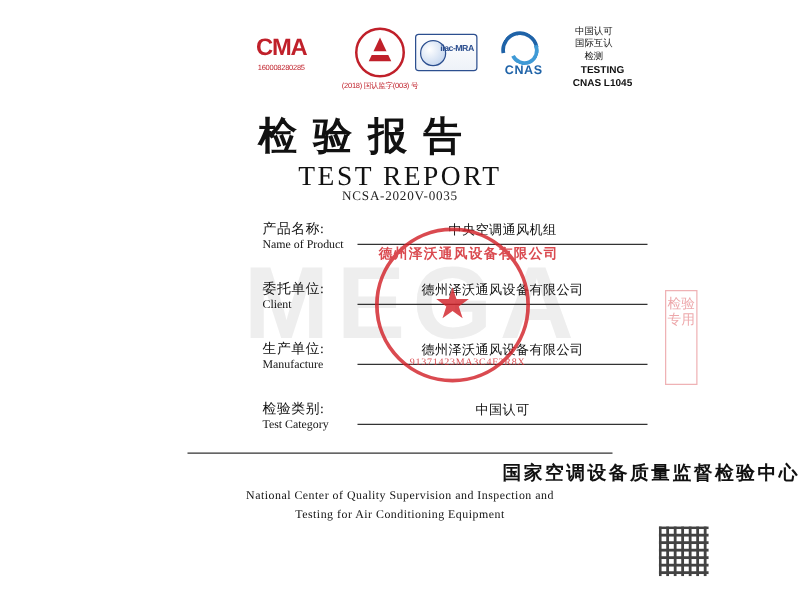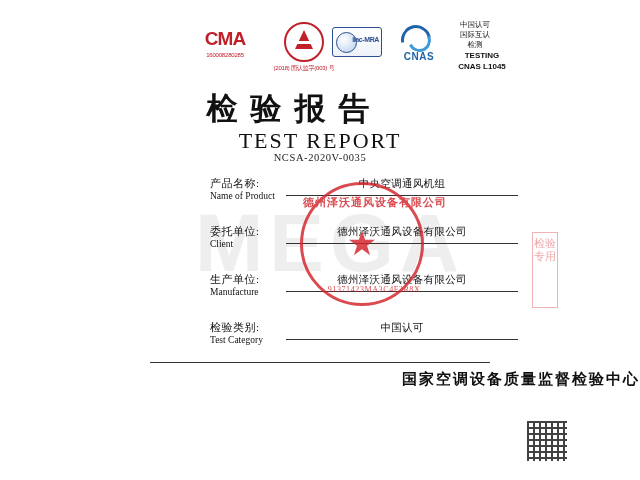--- a/index.html
+++ b/index.html
@@ -446,17 +446,19 @@
     <div class="seal-top">德州泽沃通风设备有限公司</div>
     <div class="star">★</div>
     <div class="seal-bottom">91371423MA3C4F2R8X</div>
   </div>
 
   <div id="side-stamp">检验专用</div>
 
   <div id="footer-divider"></div>
   <div id="footer">
     <div class="cn">国家空调设备质量监督检验中心</div>
+    <div class="en1">National Center of Quality Supervision and Inspection and</div>
+    <div class="en2">Testing for Air Conditioning Equipment</div>
   </div>
 
   <div id="qr"></div>
 
 </div>
 
 </body></html>

